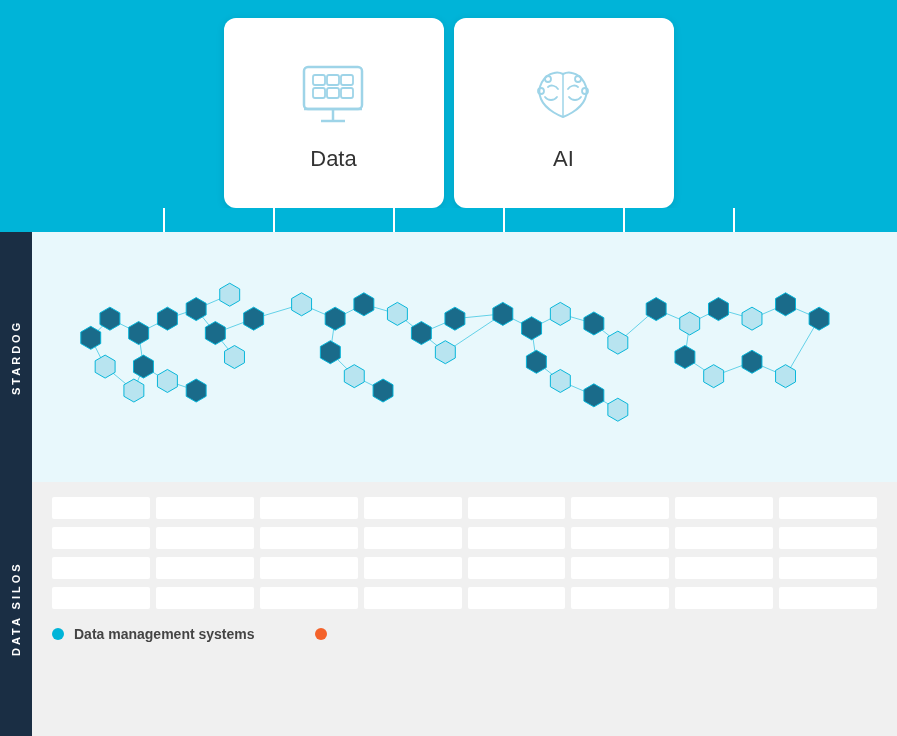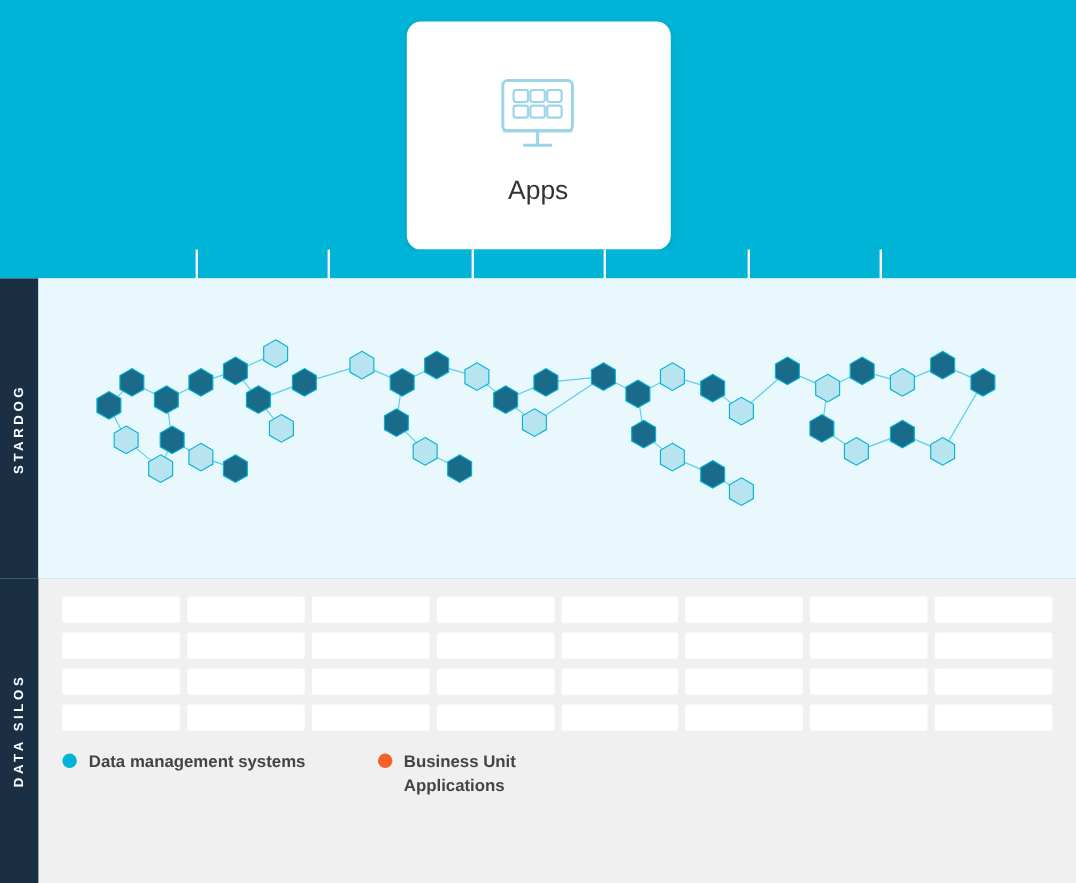--- a/index.html
+++ b/index.html
@@ -220,23 +220,41 @@
         <line x1="25" y1="62" x2="49" y2="62" stroke="#9ed4e8" stroke-width="2.5"></line>
 
         <rect x="17" y="16" width="12" height="10" rx="2" stroke="#9ed4e8" stroke-width="1.8" fill="none"></rect>
         <rect x="31" y="16" width="12" height="10" rx="2" stroke="#9ed4e8" stroke-width="1.8" fill="none"></rect>
         <rect x="45" y="16" width="12" height="10" rx="2" stroke="#9ed4e8" stroke-width="1.8" fill="none"></rect>
         <rect x="17" y="29" width="12" height="10" rx="2" stroke="#9ed4e8" stroke-width="1.8" fill="none"></rect>
         <rect x="31" y="29" width="12" height="10" rx="2" stroke="#9ed4e8" stroke-width="1.8" fill="none"></rect>
         <rect x="45" y="29" width="12" height="10" rx="2" stroke="#9ed4e8" stroke-width="1.8" fill="none"></rect>
       </svg>
     </div>
-    <span class="label">Apps</span>
-  </div>
-
+    <span class="label">Data</span>
+  </div>
+
+  <div class="tool-card">
+    <div class="icon-container">
+      <svg width="75" height="70" viewBox="0 0 75 70" class="icon-svg">
+
+        <path d="M37 58 C37 58 20 52 15 40 C10 28 18 16 28 14 C31 13 34 13.5 37 15 C40 13.5 43 13 46 14 C56 16 64 28 59 40 C54 52 37 58 37 58Z" stroke="#9ed4e8" stroke-width="2" fill="none"></path>
+        <path d="M37 15 L37 58" stroke="#9ed4e8" stroke-width="1.5"></path>
+        <path d="M22 28 C25 25 30 27 32 30" stroke="#9ed4e8" stroke-width="1.8" fill="none" stroke-linecap="round"></path>
+        <path d="M52 28 C49 25 44 27 42 30" stroke="#9ed4e8" stroke-width="1.8" fill="none" stroke-linecap="round"></path>
+        <path d="M19 38 C22 42 28 42 31 38" stroke="#9ed4e8" stroke-width="1.8" fill="none" stroke-linecap="round"></path>
+        <path d="M55 38 C52 42 46 42 43 38" stroke="#9ed4e8" stroke-width="1.8" fill="none" stroke-linecap="round"></path>
+        <circle cx="15" cy="32" r="3" stroke="#9ed4e8" stroke-width="1.8" fill="none"></circle>
+        <circle cx="59" cy="32" r="3" stroke="#9ed4e8" stroke-width="1.8" fill="none"></circle>
+        <circle cx="22" cy="20" r="3" stroke="#9ed4e8" stroke-width="1.8" fill="none"></circle>
+        <circle cx="52" cy="20" r="3" stroke="#9ed4e8" stroke-width="1.8" fill="none"></circle>
+      </svg>
+    </div>
+    <span class="label">AI</span>
+  </div>
 
 </div>
 
 <div class="connectors">
   <div class="connector-line">
     <div class="v-line"></div>
     <div class="v-line"></div>
   </div>
   <div class="connector-line">
     <div class="v-line"></div>
@@ -404,19 +422,18 @@
         <div class="silo-cell"></div>
       </div>
 
       <div class="legend">
         <div class="legend-item">
           <div class="legend-dot blue"></div>
           <span class="legend-text">Data management systems</span>
         </div>
         <div class="legend-item">
           <div class="legend-dot orange"></div>
-          <span class="legend-text">Business Unit<br>Applications</span>
         </div>
       </div>
     </div>
   </div>
 
 </div>
 
 </body></html>

